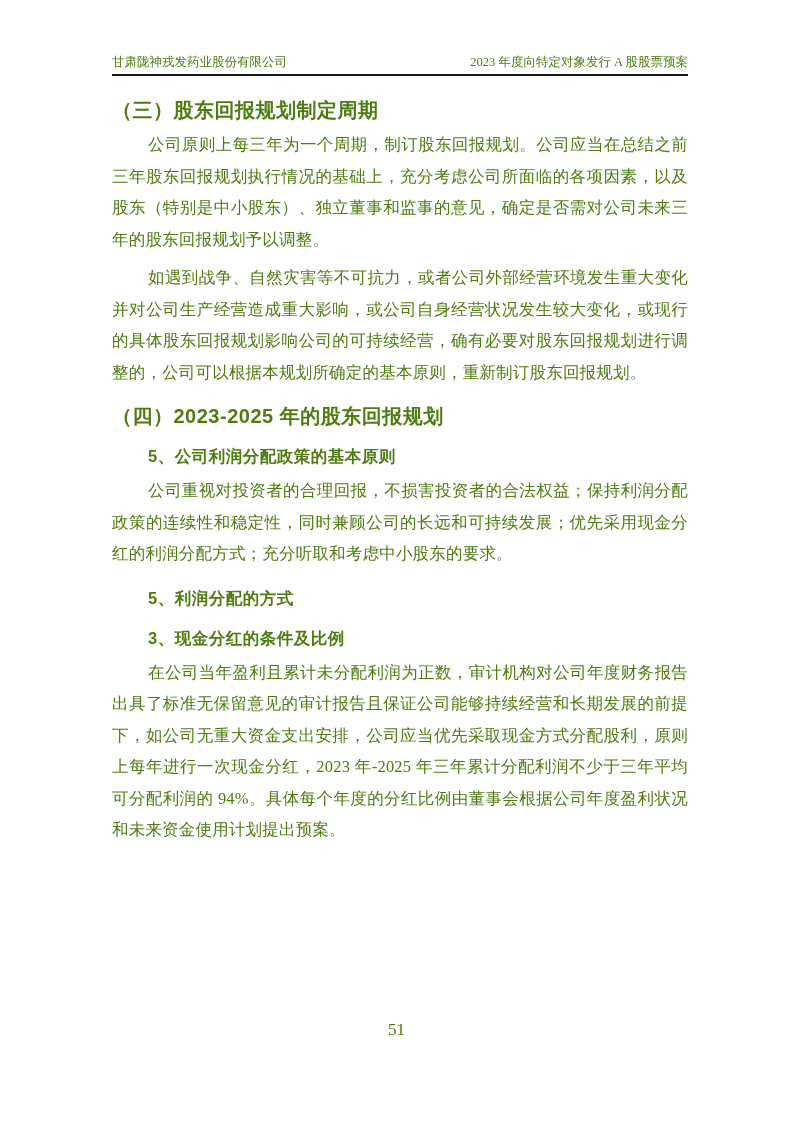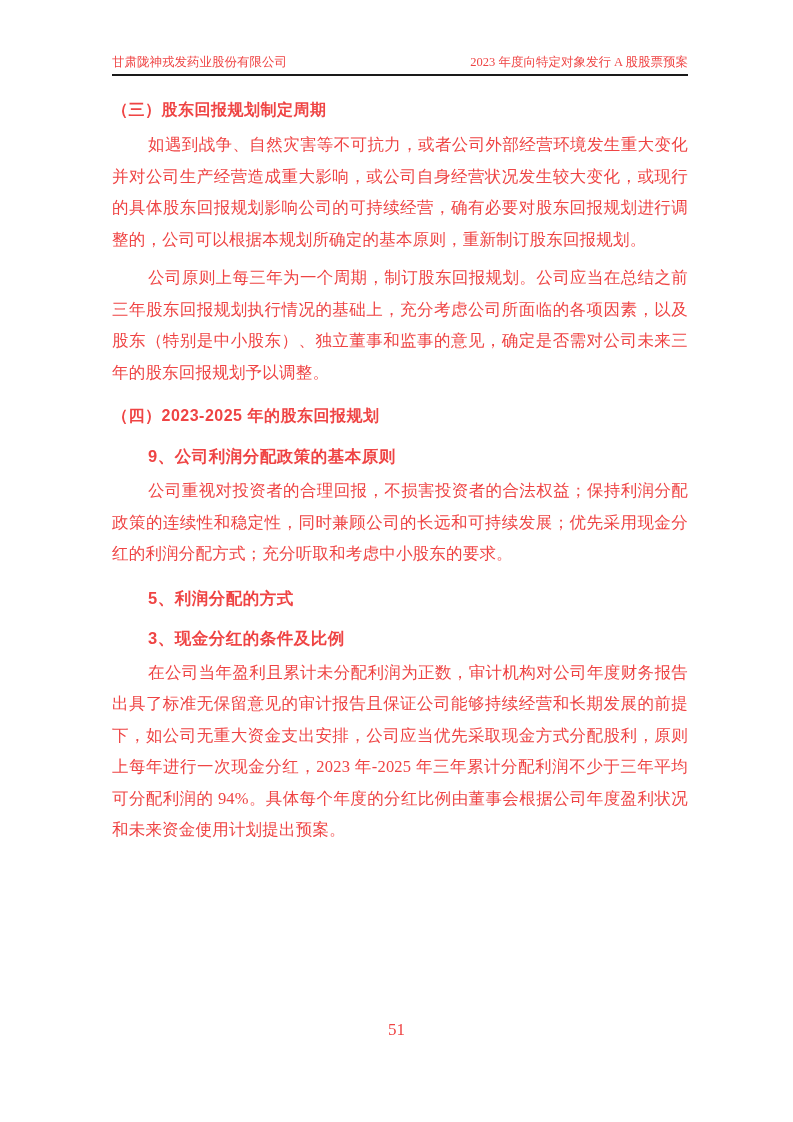--- a/index.html
+++ b/index.html
@@ -1,39 +1,39 @@
 <!DOCTYPE html>
 <html><head>
 <meta charset="utf-8">
 <style>
   html,body{margin:0;padding:0;background:#ffffff;}
   .page{
     position:relative;
     width:793px;height:1122px;
     background:#ffffff;
     overflow:hidden;
-    color:#ef4444;
+    color:#4d7c0f;
     font-family:"Liberation Serif", serif;
   }
   .header{
     position:absolute;top:54px;left:112px;width:576px;
     display:flex;justify-content:space-between;align-items:flex-end;
     font-size:12.5px;line-height:16px;
     border-bottom:2px solid #1a1a1a;
     padding-bottom:4px;
   }
   .header .left{white-space:nowrap;}
   .header .right{white-space:nowrap;text-align:right;}
   .content{
     position:absolute;top:90px;left:112px;width:576px;
   }
   .h1{
     font-family:"Liberation Sans", sans-serif;
     font-weight:bold;
-    font-size:16px;line-height:24px;
+    font-size:20px;line-height:24px;
     margin:16px 0 0 0;
     letter-spacing:0.5px;
   }
   .h1.first{margin-top:8px;}
   .h2{
     font-family:"Liberation Sans", sans-serif;
     font-weight:bold;
     font-size:16.5px;line-height:24px;
     margin:16px 0 0 36px;
     letter-spacing:0.5px;
@@ -59,27 +59,27 @@
 
   <div class="header">
     <span class="left">甘肃陇神戎发药业股份有限公司</span>
     <span class="right">2023 年度向特定对象发行 A 股股票预案</span>
   </div>
 
   <div class="content">
 
     <div class="h1 first">（三）股东回报规划制定周期</div>
 
+    <p class="para">公司原则上每三年为一个周期，制订股东回报规划。公司应当在总结之前三年股东回报规划执行情况的基础上，充分考虑公司所面临的各项因素，以及股东（特别是中小股东）、独立董事和监事的意见，确定是否需对公司未来三年的股东回报规划予以调整。</p>
+
     <p class="para">如遇到战争、自然灾害等不可抗力，或者公司外部经营环境发生重大变化并对公司生产经营造成重大影响，或公司自身经营状况发生较大变化，或现行的具体股东回报规划影响公司的可持续经营，确有必要对股东回报规划进行调整的，公司可以根据本规划所确定的基本原则，重新制订股东回报规划。</p>
-
-    <p class="para">公司原则上每三年为一个周期，制订股东回报规划。公司应当在总结之前三年股东回报规划执行情况的基础上，充分考虑公司所面临的各项因素，以及股东（特别是中小股东）、独立董事和监事的意见，确定是否需对公司未来三年的股东回报规划予以调整。</p>
 
     <div class="h1">（四）2023-2025 年的股东回报规划</div>
 
-    <div class="h2">9、公司利润分配政策的基本原则</div>
+    <div class="h2">5、公司利润分配政策的基本原则</div>
 
     <p class="para">公司重视对投资者的合理回报，不损害投资者的合法权益；保持利润分配政策的连续性和稳定性，同时兼顾公司的长远和可持续发展；优先采用现金分红的利润分配方式；充分听取和考虑中小股东的要求。</p>
 
     <div class="h2">5、利润分配的方式</div>
 
 
     <div class="h2">3、现金分红的条件及比例</div>
 
     <p class="para">在公司当年盈利且累计未分配利润为正数，审计机构对公司年度财务报告出具了标准无保留意见的审计报告且保证公司能够持续经营和长期发展的前提下，如公司无重大资金支出安排，公司应当优先采取现金方式分配股利，原则上每年进行一次现金分红，2023 年-2025 年三年累计分配利润不少于三年平均可分配利润的 94%。具体每个年度的分红比例由董事会根据公司年度盈利状况和未来资金使用计划提出预案。</p>
 

